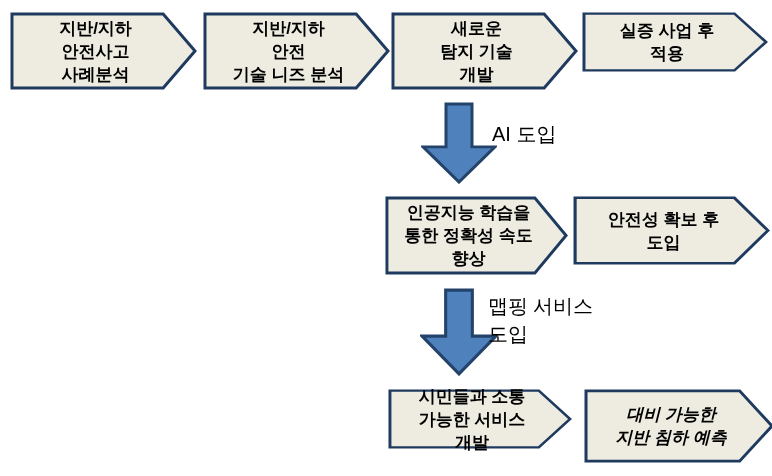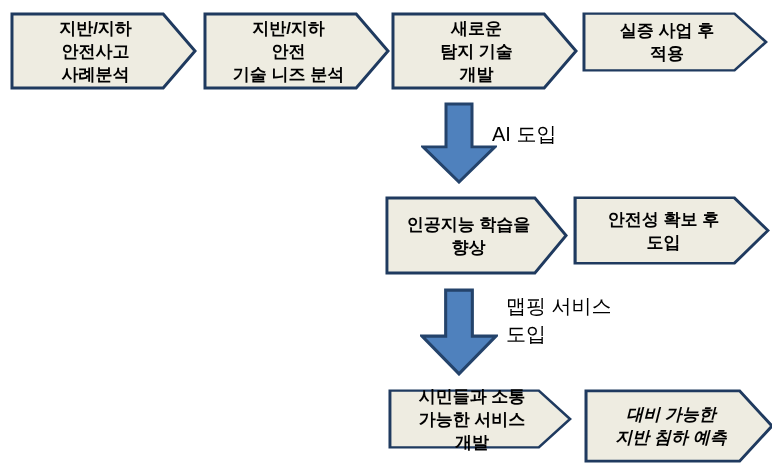--- a/index.html
+++ b/index.html
@@ -124,40 +124,41 @@
   <div class="arrow-label" style="left:492px; top:120px;">
     <span>AI 도입</span>
   </div>
 
   <div class="flow-step" style="left:385px; top:196px; width:183px; height:79px;">
     <svg viewBox="0 0 188 78" preserveAspectRatio="none">
       <polygon class="chevron" points="2,2 154,2 186,39 154,76 2,76"></polygon>
     </svg>
     <div class="step-text">
       <span>인공지능 학습을</span>
+      <span>통한 정확성 속도</span>
       <span>향상</span>
     </div>
   </div>
 
   <div class="flow-step" style="left:573px; top:196px; width:197px; height:69px;">
     <svg viewBox="0 0 188 78" preserveAspectRatio="none">
       <polygon class="chevron" points="2,2 154,2 186,39 154,76 2,76"></polygon>
     </svg>
     <div class="step-text">
       <span>안전성 확보 후</span>
       <span>도입</span>
     </div>
   </div>
 
   <div class="down-arrow" style="left:420px; top:288px; width:78px; height:88px;">
     <svg viewBox="0 0 76 84" preserveAspectRatio="none">
       <polygon class="arrow-shape" points="25,2 51,2 51,46 74,46 38,82 2,46 25,46"></polygon>
     </svg>
   </div>
-  <div class="arrow-label" style="left:506px; top:292px;">
+  <div class="arrow-label" style="left:488px; top:292px;font-family:Liberation Serif, serif;">
     <span>맵핑 서비스</span>
     <span>도입</span>
   </div>
 
   <div class="flow-step" style="left:388px; top:389px; width:184px; height:60px;">
     <svg viewBox="0 0 188 78" preserveAspectRatio="none">
       <polygon class="chevron" points="2,2 154,2 186,39 154,76 2,76"></polygon>
     </svg>
     <div class="step-text">
       <span>시민들과 소통</span>

